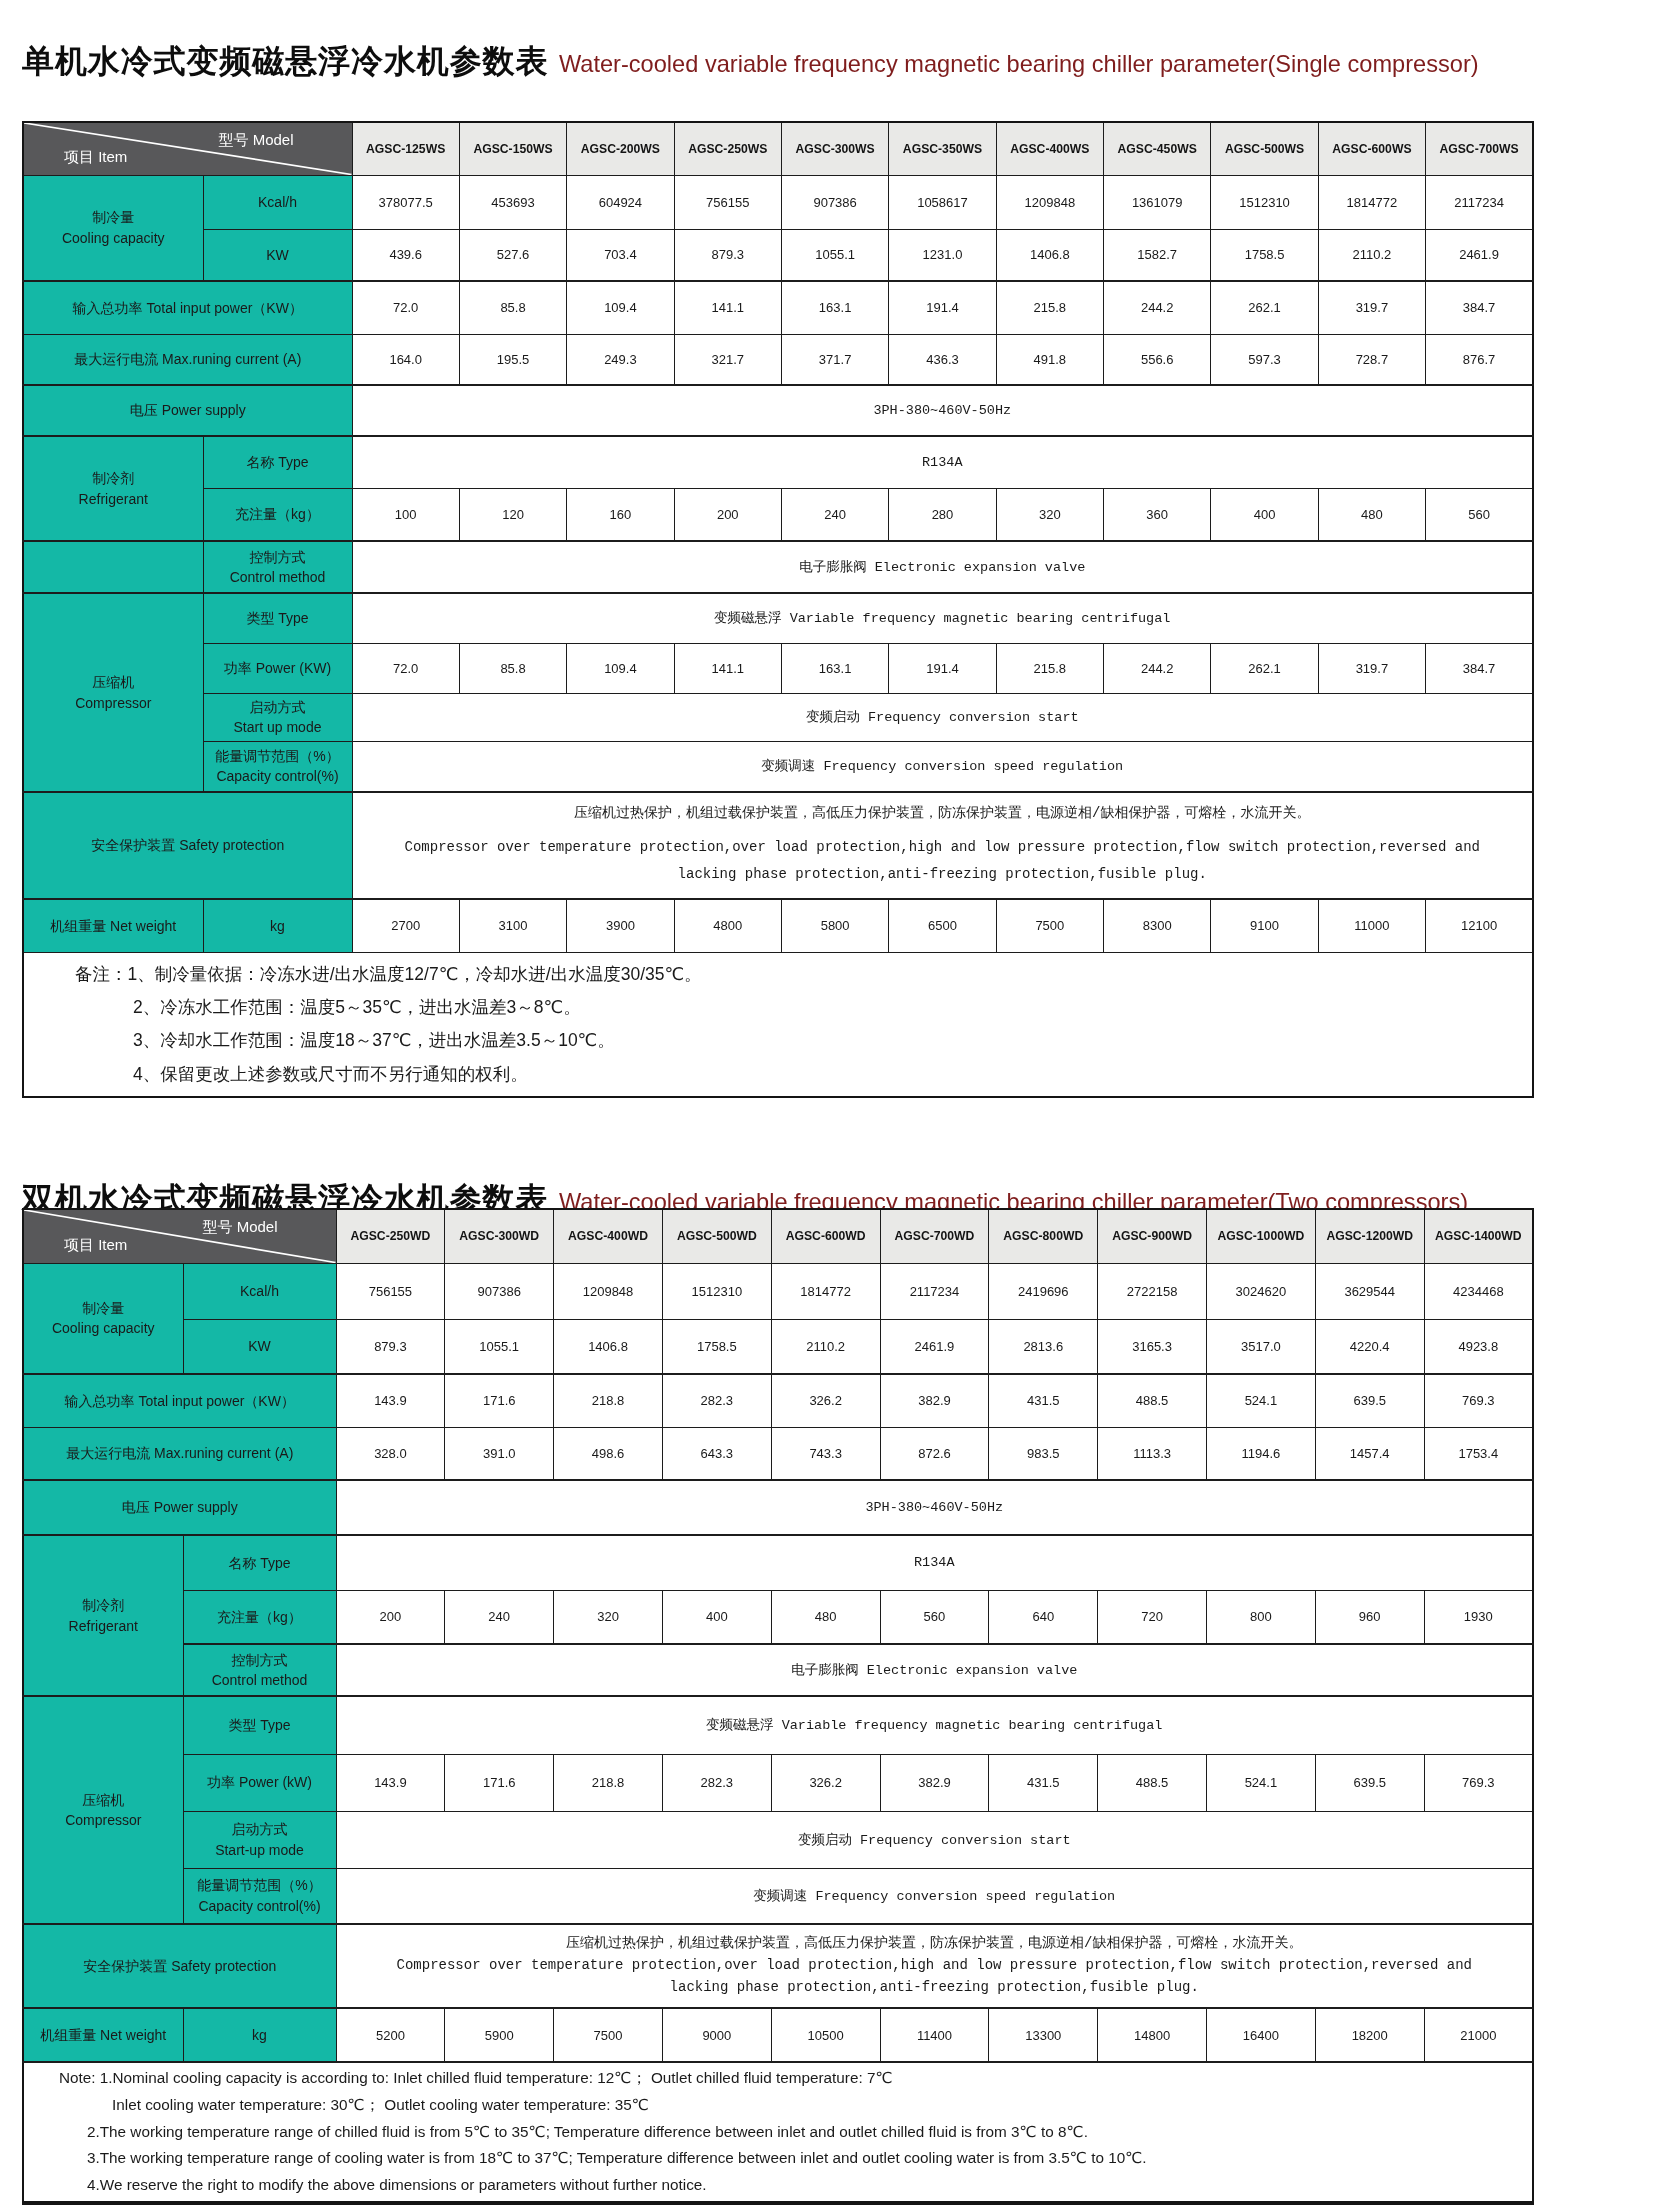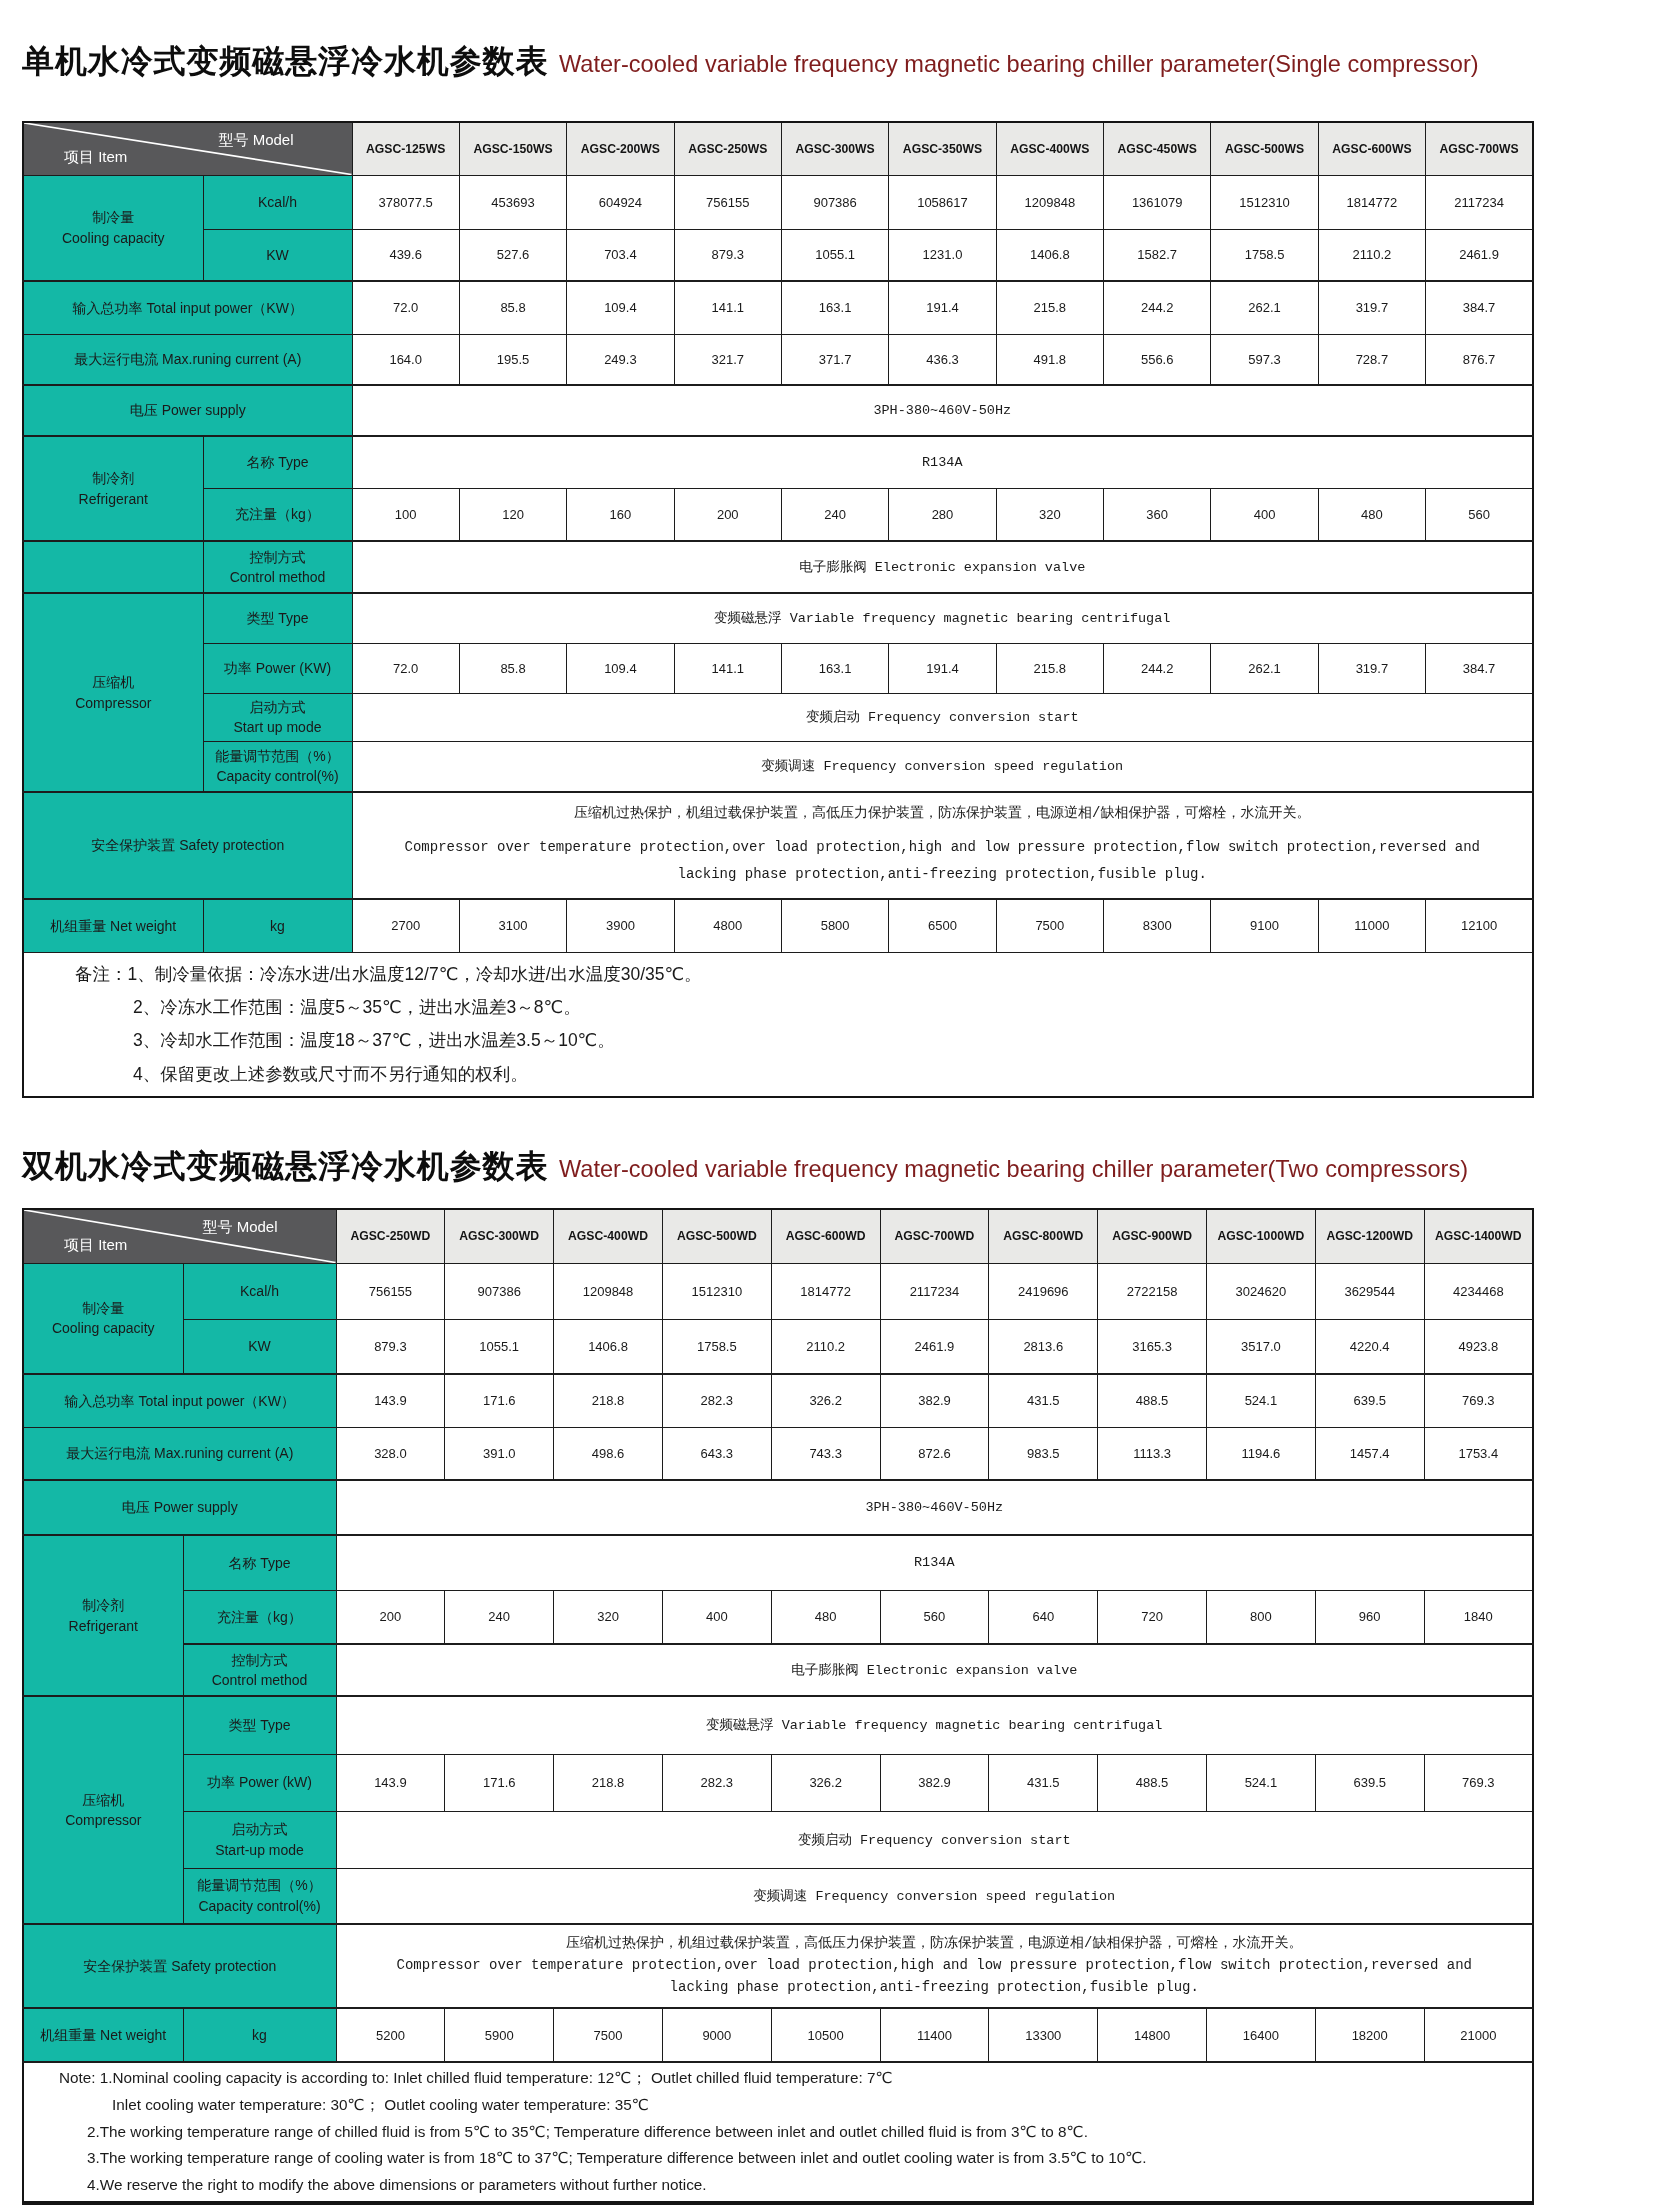--- a/index.html
+++ b/index.html
@@ -254,21 +254,21 @@
     <td class="notes" colspan="13">
       <div class="note-first">备注：1、制冷量依据：冷冻水进/出水温度12/7℃，冷却水进/出水温度30/35℃。</div>
       <div class="note-line">2、冷冻水工作范围：温度5～35℃，进出水温差3～8℃。</div>
       <div class="note-line">3、冷却水工作范围：温度18～37℃，进出水温差3.5～10℃。</div>
       <div class="note-line">4、保留更改上述参数或尺寸而不另行通知的权利。</div>
     </td>
   </tr>
 </tbody>
   </table>
 
-<div class="title" style="top:1145px;">
+<div class="title" style="top:1178px;">
   <span class="zh">双机水冷式变频磁悬浮冷水机参数表</span><span class="en">Water-cooled variable frequency magnetic bearing chiller parameter(Two compressors)</span>
 </div>
 
 <table class="spec t2" id="t2" style="top:1208px;">
   <colgroup>
       <col style="width:160px">
       <col style="width:153px">
     </colgroup>
 
   <tbody>
@@ -374,21 +374,21 @@
   <td class="v">200</td>
         <td class="v">240</td>
         <td class="v">320</td>
         <td class="v">400</td>
         <td class="v">480</td>
         <td class="v">560</td>
         <td class="v">640</td>
         <td class="v">720</td>
         <td class="v">800</td>
         <td class="v">960</td>
-        <td class="v">1840</td>
+        <td class="v">1930</td>
       </tr>
   <tr style="height:52px" class="bt3">
     <td class="lab lab-end">
       <div>控制方式</div>
       <div>Control method</div>
     </td>
     <td class="m" colspan="11">电子膨胀阀  Electronic expansion valve</td>
   </tr>
 
   <tr style="height:58px" class="bt3">

